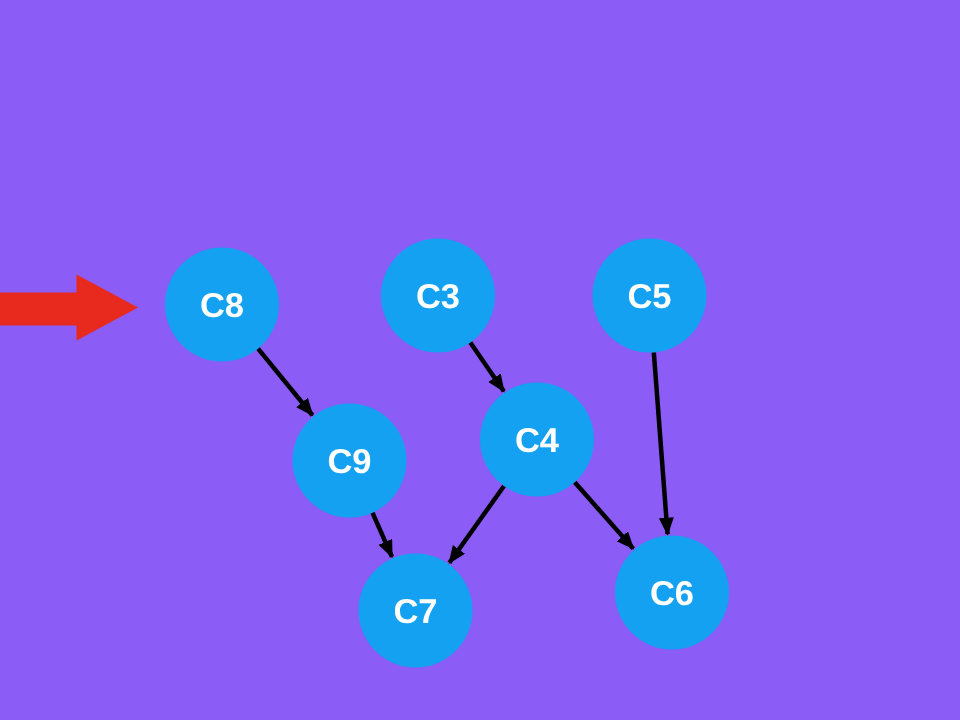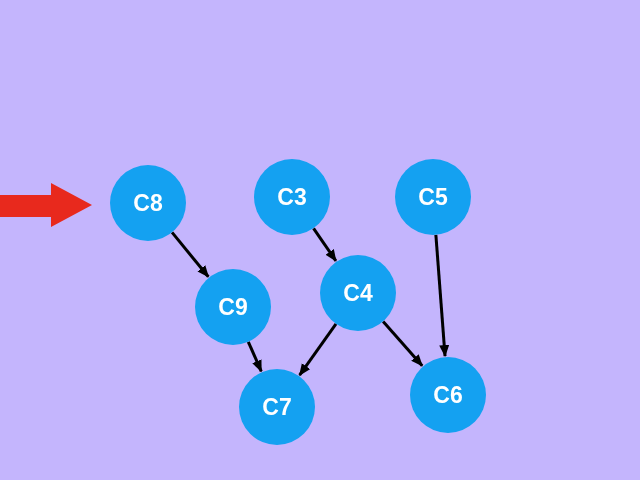--- a/index.html
+++ b/index.html
@@ -5,21 +5,21 @@
   html, body {
     margin: 0;
     padding: 0;
     background: #ffffff;
     font-family: "Liberation Sans", sans-serif;
   }
   .slide {
     position: relative;
     width: 640px;
     height: 480px;
-    background: #c4b5fd;
+    background: #8b5cf6;
     overflow: hidden;
   }
   svg.graph {
     position: absolute;
     inset: 0;
     width: 640px;
     height: 480px;
     display: block;
   }
   .node-label {

